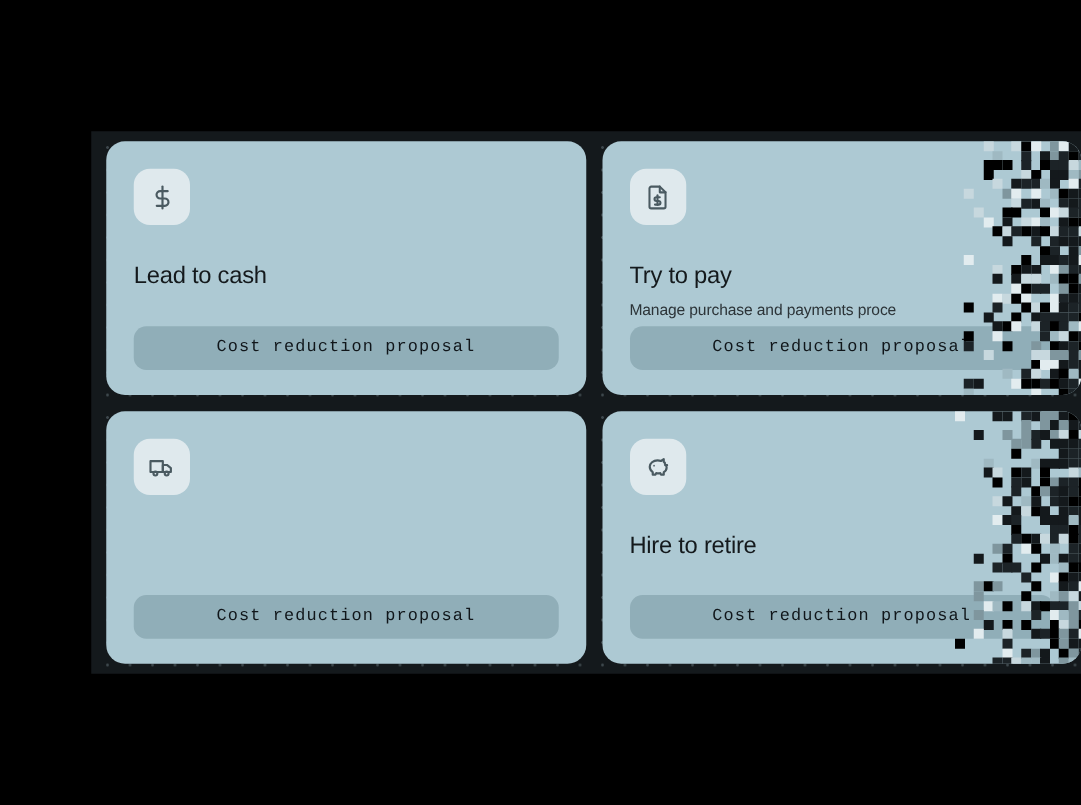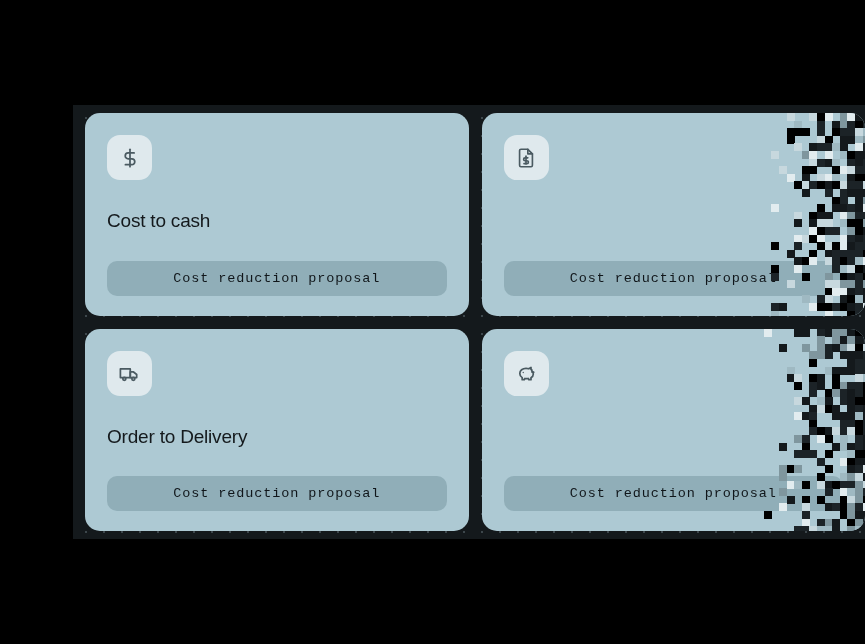--- a/index.html
+++ b/index.html
@@ -149,33 +149,35 @@
 
     <div id="grid">
 
       <div class="card">
         <div class="icon-tile">
           <svg width="22" height="22" viewBox="0 0 24 24" fill="none" stroke="#4a5a61" stroke-width="1.9" stroke-linecap="round" stroke-linejoin="round">
             <line x1="12" y1="2.5" x2="12" y2="21.5"></line>
             <path d="M16.5 6.5H10a3.2 3.2 0 0 0 0 6.4h4a3.2 3.2 0 0 1 0 6.4H7"></path>
           </svg>
         </div>
-        <div class="card-title">Cost to cash</div>
+        <div class="card-title">Lead to cash</div>
         <button class="card-cta">Cost reduction proposal</button>
       </div>
 
       <div class="card">
         <div class="icon-tile">
           <svg width="22" height="22" viewBox="0 0 24 24" fill="none" stroke="#4a5a61" stroke-width="1.8" stroke-linecap="round" stroke-linejoin="round">
             <path d="M14 2.5H6.5A1.5 1.5 0 0 0 5 4v16a1.5 1.5 0 0 0 1.5 1.5h11A1.5 1.5 0 0 0 19 20V7.5L14 2.5z"></path>
             <path d="M14 2.5V7.5H19"></path>
             <line x1="12" y1="10" x2="12" y2="18.5"></line>
             <path d="M14 11.8h-3a1.6 1.6 0 0 0 0 3.2h2a1.6 1.6 0 0 1 0 3.2H9.8"></path>
           </svg>
         </div>
+        <div class="card-title">Try to pay</div>
+        <div class="card-sub">Manage purchase and payments proce</div>
         <button class="card-cta">Cost reduction proposal</button>
         <div class="dissolve">
             <i style="left: 45.6px; top: 0px; width: 8px; height: 8px; background: rgb(199, 216, 222);"></i>
             <i style="left: 68.4px; top: 0px; width: 8px; height: 8px; background: rgb(199, 216, 222);"></i>
             <i style="left: 76px; top: 0px; width: 8px; height: 8px; background: rgb(0, 0, 0);"></i>
             <i style="left: 83.6px; top: 0px; width: 8px; height: 8px; background: rgb(226, 236, 239);"></i>
             <i style="left: 98.8px; top: 0px; width: 8px; height: 8px; background: rgb(127, 150, 158);"></i>
             <i style="left: 106.4px; top: 0px; width: 8px; height: 8px; background: rgb(226, 236, 239);"></i>
             <i style="left: 114px; top: 0px; width: 8px; height: 8px; background: rgb(20, 25, 28);"></i>
             <i style="left: 121.6px; top: 0px; width: 8px; height: 8px; background: rgb(159, 185, 194);"></i>
@@ -379,32 +381,32 @@
 
       <div class="card">
         <div class="icon-tile">
           <svg width="23" height="23" viewBox="0 0 24 24" fill="none" stroke="#4a5a61" stroke-width="1.8" stroke-linecap="round" stroke-linejoin="round">
             <path d="M2.5 7.2h10.3v9.1H2.5z"></path>
             <path d="M12.8 10.4h3.4L19.5 13v3.3h-6.7z"></path>
             <circle cx="6.6" cy="17.6" r="1.6"></circle>
             <circle cx="16" cy="17.6" r="1.6"></circle>
           </svg>
         </div>
-        <div class="card-title">Order to Delivery</div>
         <button class="card-cta">Cost reduction proposal</button>
       </div>
 
       <div class="card">
         <div class="icon-tile">
           <svg width="23" height="23" viewBox="0 0 24 24" fill="none" stroke="#4a5a61" stroke-width="1.8" stroke-linecap="round" stroke-linejoin="round">
             <path d="M17.6 9.4c.9.8 1.5 1.9 1.5 3.1 0 1.6-.9 3-2.4 3.9v2.1h-2.3l-.6-1.3a8.7 8.7 0 0 1-3.4 0l-.6 1.3H7.5v-2.2C6 15.3 5 13.7 5 11.9 5 8.9 7.9 6.6 11.5 6.6c1 0 2 .2 2.9.5l2.3-1.5v2.2c.3.2.6.4.9.6z"></path>
             <path d="M17.9 10.6h1.6"></path>
             <circle cx="8.6" cy="11" r="0.7" fill="#4a5a61" stroke="none"></circle>
           </svg>
         </div>
+        <div class="card-title">Hire to retire</div>
         <button class="card-cta">Cost reduction proposal</button>
         <div class="dissolve">
             <i style="left: 22.8px; top: 0px; width: 8px; height: 8px; background: rgb(226, 236, 239);"></i>
             <i style="left: 53.2px; top: 0px; width: 8px; height: 8px; background: rgb(20, 25, 28);"></i>
             <i style="left: 60.8px; top: 0px; width: 8px; height: 8px; background: rgb(20, 25, 28);"></i>
             <i style="left: 76px; top: 0px; width: 8px; height: 8px; background: rgb(28, 35, 39);"></i>
             <i style="left: 83.6px; top: 0px; width: 8px; height: 8px; background: rgb(20, 25, 28);"></i>
             <i style="left: 91.2px; top: 0px; width: 8px; height: 8px; background: rgb(127, 150, 158);"></i>
             <i style="left: 98.8px; top: 0px; width: 8px; height: 8px; background: rgb(127, 150, 158);"></i>
             <i style="left: 106.4px; top: 0px; width: 8px; height: 8px; background: rgb(20, 25, 28);"></i>

